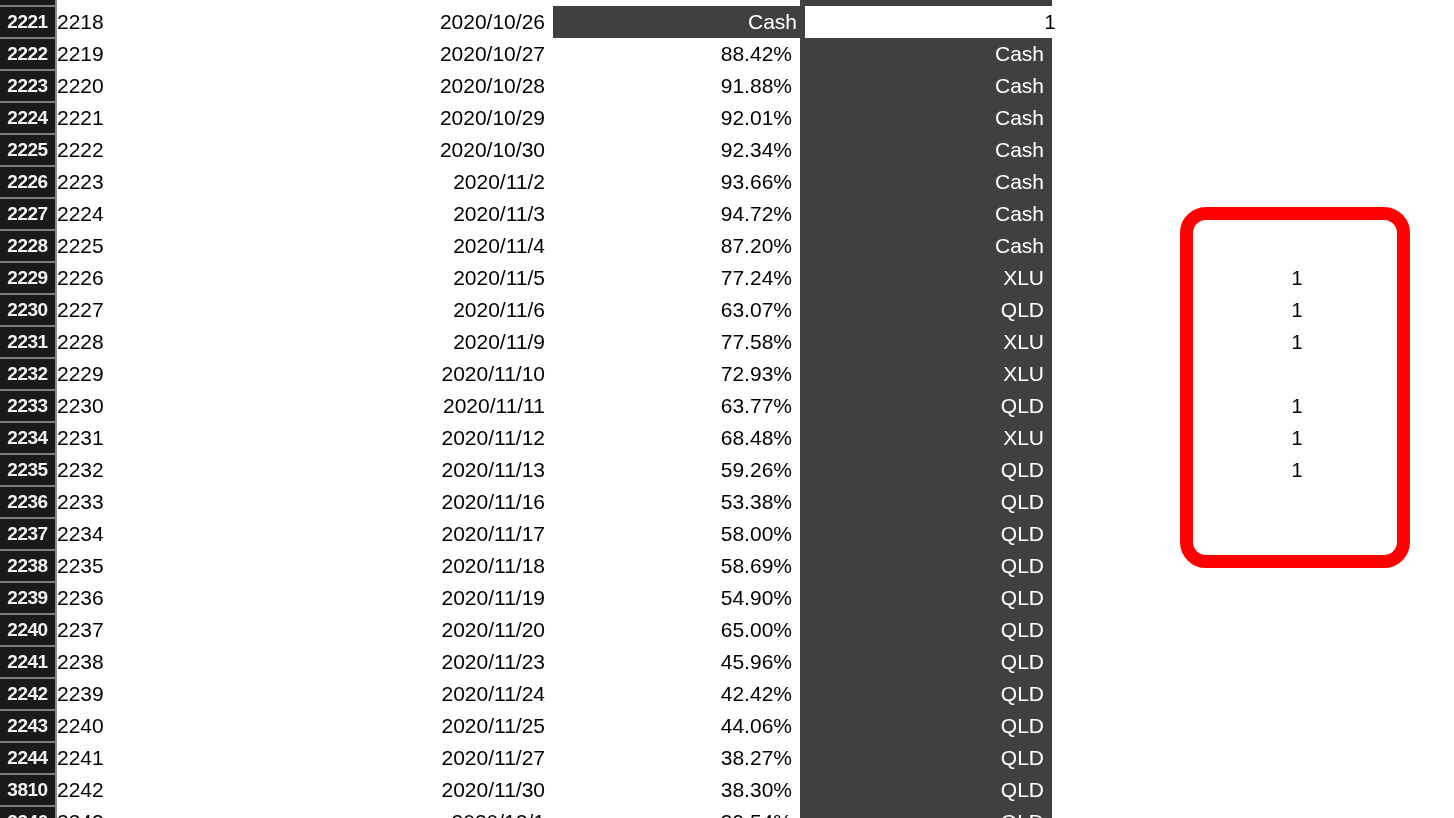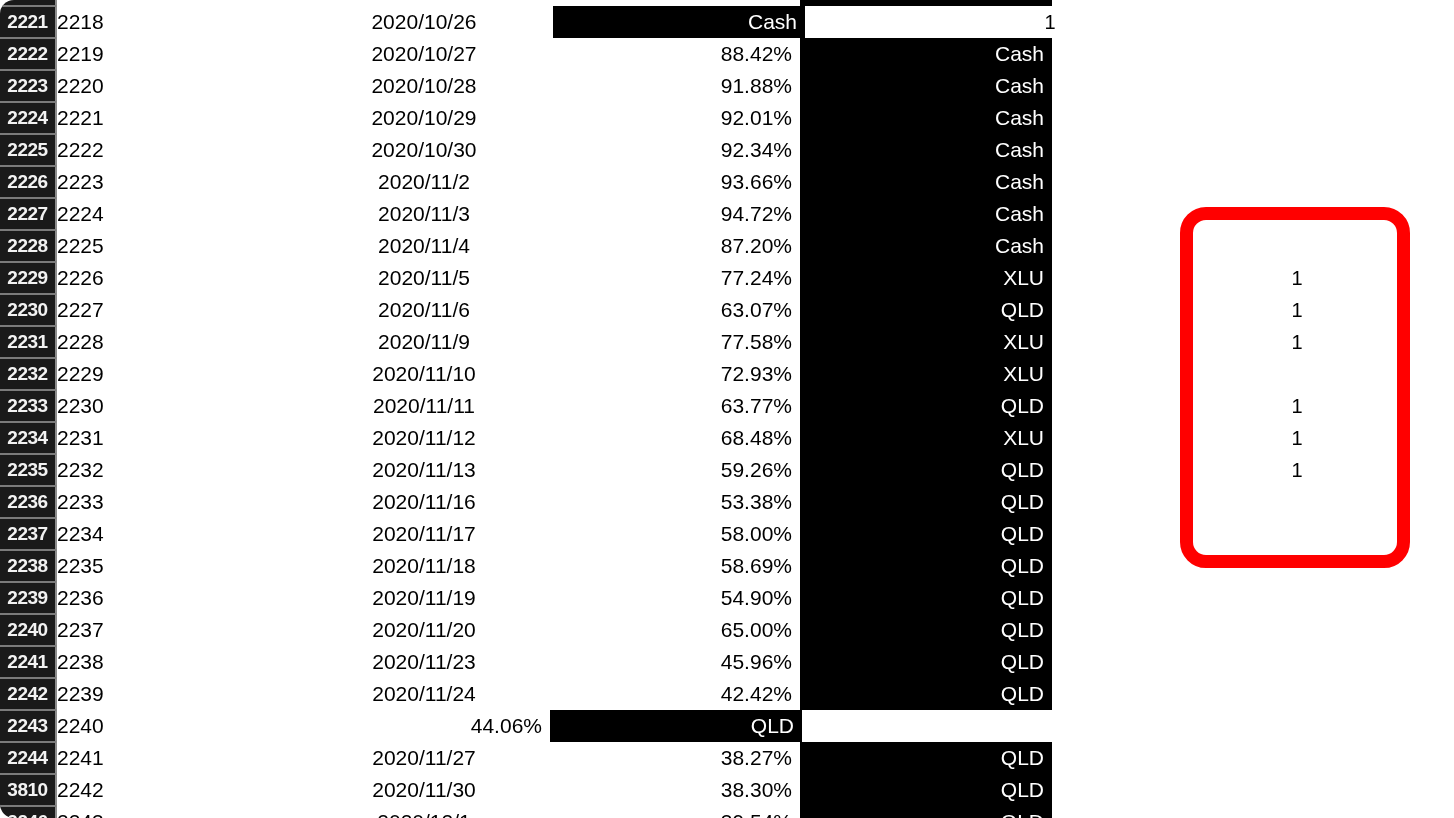--- a/index.html
+++ b/index.html
@@ -16,21 +16,20 @@
     position: relative;
   }
 
   #sheet {
     position: absolute;
     left: 0;
     top: 0;
     width: 1454px;
     height: 818px;
     overflow: hidden;
-    border-radius: 14px;
   }
 
   
   .grid {
     position: absolute;
     left: 0;
     
     top: -26px;
     width: 1454px;
     border-collapse: collapse;
@@ -71,27 +70,27 @@
     line-height: 32px;
     box-sizing: border-box;
     font-size: 21px;
     color: #000000;
     white-space: nowrap;
     overflow: hidden;
     padding-right: 8px;
   }
 
   .col-b { width: 246px; min-width: 246px; text-align: left; }
-  .col-c { width: 250px; min-width: 250px; text-align: center; }
+  .col-c { width: 250px; min-width: 250px; text-align: right; }
   .col-d { width: 247px; min-width: 247px; text-align: right; }
   .col-e {
     width: 252px;
     min-width: 252px;
     text-align: right;
-    background: #000000;
+    background: #404040;
     color: #ffffff;
     padding-right: 8px;
   }
   .col-f { width: 145px; min-width: 145px; }
   .col-g {
     width: 200px;
     min-width: 200px;
     text-align: center;
     font-size: 20px;
     padding-right: 0;
@@ -318,20 +317,21 @@
         <div class="cell col-b">2239</div>
         <div class="cell col-c">2020/11/24</div>
         <div class="cell col-d">42.42%</div>
         <div class="cell col-e">QLD</div>
         <div class="cell col-f"></div>
         <div class="cell col-g"></div>
       </div>
       <div class="row">
         <div class="rowhead">2243</div>
         <div class="cell col-b">2240</div>
+        <div class="cell col-c">2020/11/25</div>
         <div class="cell col-d">44.06%</div>
         <div class="cell col-e">QLD</div>
         <div class="cell col-f"></div>
         <div class="cell col-g"></div>
       </div>
       <div class="row">
         <div class="rowhead">2244</div>
         <div class="cell col-b">2241</div>
         <div class="cell col-c">2020/11/27</div>
         <div class="cell col-d">38.27%</div>

